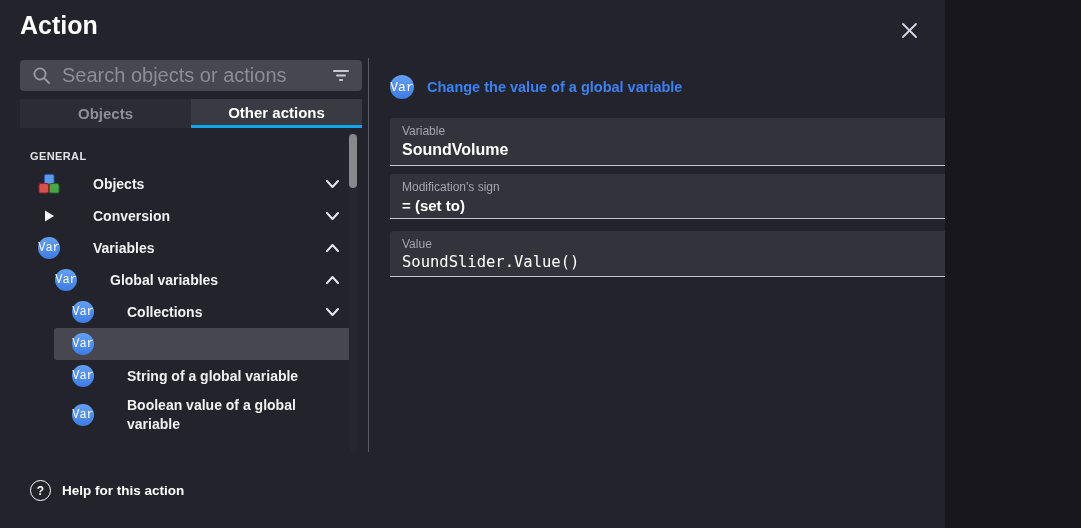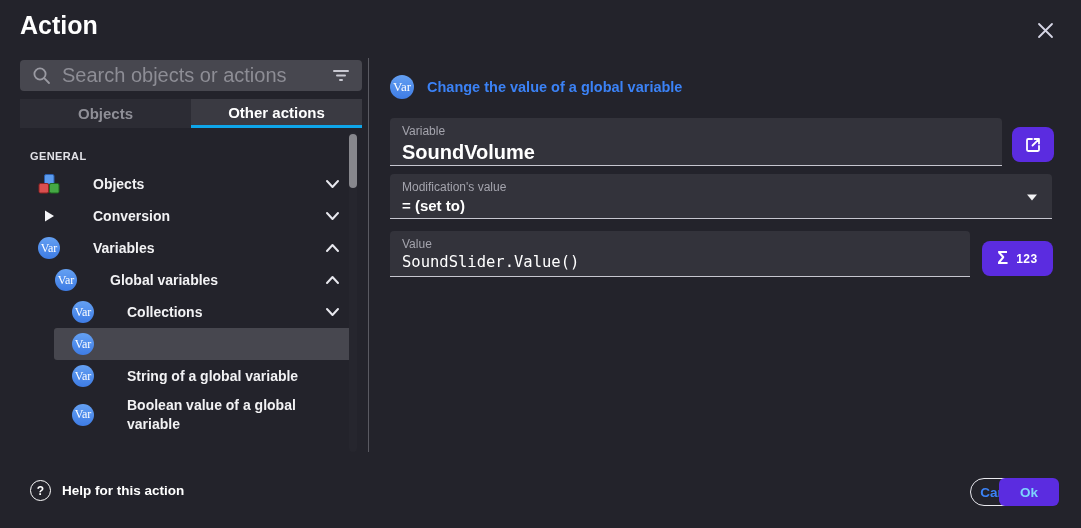--- a/index.html
+++ b/index.html
@@ -1,18 +1,18 @@
 <!DOCTYPE html>
 <html><head>
 <meta charset="utf-8">
 <style>
   * { margin:0; padding:0; box-sizing:border-box; }
   html,body { background:#17171d; }
   .screen {
-    position:relative; width:1081px; height:528px;
+    position:relative; width:945px; height:528px;
     background:#23232b; overflow:hidden;
     font-family:"Liberation Sans", sans-serif; color:#f2f2f4;
   }
   
   .dlg-title { position:absolute; left:20px; top:11px; font-size:25px; font-weight:800; color:#ffffff; }
   .close-btn { position:absolute; right:24px; top:18px; width:24px; height:24px; display:flex; align-items:center; justify-content:center; cursor:pointer; }
   
   .search-bar {
     position:absolute; left:20px; top:60px; width:342px; height:31px;
     background:#47474f; border-radius:4px; display:flex; align-items:center; padding:0 12px;
@@ -34,36 +34,36 @@
   }
   .row.lvl1 { margin-left:17px; }
   .row.lvl2 { margin-left:34px; }
   .row.selected { background:#47474f; }
   .row-icon { width:24px; display:flex; align-items:center; justify-content:center; flex:none; }
   .row-label { margin-left:32px; font-size:14px; font-weight:600; color:#f2f2f4; line-height:1.35; }
   .chev { margin-left:auto; display:flex; align-items:center; flex:none; }
   .var-badge {
     width:22px; height:22px; border-radius:12px; flex:none;
     background:linear-gradient(180deg,#64a0f2 0%, #3e7ce5 100%);
-    color:#ffffff; font-family:Liberation Serif, serif; font-size:12px;
+    color:#ffffff; font-family:Liberation Mono, monospace; font-size:12px;
     display:flex; align-items:center; justify-content:center;
   }
   .scrollbar-track { position:absolute; left:349px; top:132px; width:8px; height:320px; border-radius:4px; background:#26262e; }
   .scrollbar-thumb { position:absolute; left:0; top:2px; width:8px; height:54px; border-radius:4px; background:#87878d; cursor:pointer; }
   .v-divider { position:absolute; left:368px; top:58px; width:1px; height:394px; background:#5a5a62; }
   
   .editor-header { position:absolute; left:390px; top:75px; display:flex; align-items:center; gap:13px; }
   .editor-header .var-badge { width:24px; height:24px; font-size:13px; }
   .editor-title { font-size:14.5px; font-weight:700; color:#3b82f6; }
   .field {
     position:absolute; background:#33333b; border-radius:4px 4px 0 0;
     border-bottom:1px solid #c6c6cf; padding:6px 12px 0 12px;
   }
   .field-label { font-size:12px; color:#a4a4ad; }
-  .field-value { font-size:20px; font-weight:600; color:#ffffff; margin-top:3px; }
+  .field-value { font-size:16px; font-weight:600; color:#ffffff; margin-top:3px; }
   .field-variable { left:390px; top:118px; width:612px; height:48px; }
   .field-sign     { left:390px; top:174px; width:662px; height:45px; }
   .field-sign .field-value { font-size:15px; }
   .field-value-expr { left:390px; top:231px; width:580px; height:46px; }
   .field-value-expr .field-value { font-family:"DejaVu Sans Mono", monospace; font-weight:400; font-size:15.5px; margin-top:2px; }
   .select-caret { position:absolute; right:14px; top:20px; }
   .icon-btn {
     position:absolute; background:#5b2ce0; border-radius:8px;
     display:flex; align-items:center; justify-content:center; cursor:pointer;
   }
@@ -229,21 +229,21 @@
   <div class="icon-btn btn-extlink">
     <span>
       <svg width="20" height="20" viewBox="0 0 20 20">
         <path d="M9 4 H5.2 C4.54 4 4 4.54 4 5.2 V14.8 C4 15.46 4.54 16 5.2 16 H14.8 C15.46 16 16 15.46 16 14.8 V11" fill="none" stroke="#ffffff" stroke-width="1.8" stroke-linecap="round"></path>
         <path d="M9.5 10.5 L15.7 4.3 M11.5 4 H16 V8.5" fill="none" stroke="#ffffff" stroke-width="1.8" stroke-linecap="round" stroke-linejoin="round"></path>
       </svg>
     </span>
   </div>
 
   <div class="field field-sign">
-    <div class="field-label">Modification's value</div>
+    <div class="field-label">Modification's sign</div>
     <div class="field-value">= (set to)</div>
     <span class="select-caret">
       <svg width="12" height="7" viewBox="0 0 12 7">
           <polygon points="1,0.5 11,0.5 6,6.5" fill="#f2f2f4"></polygon>
         </svg>
     </span>
   </div>
 
   <div class="field field-value-expr">
     <div class="field-label">Value</div>

